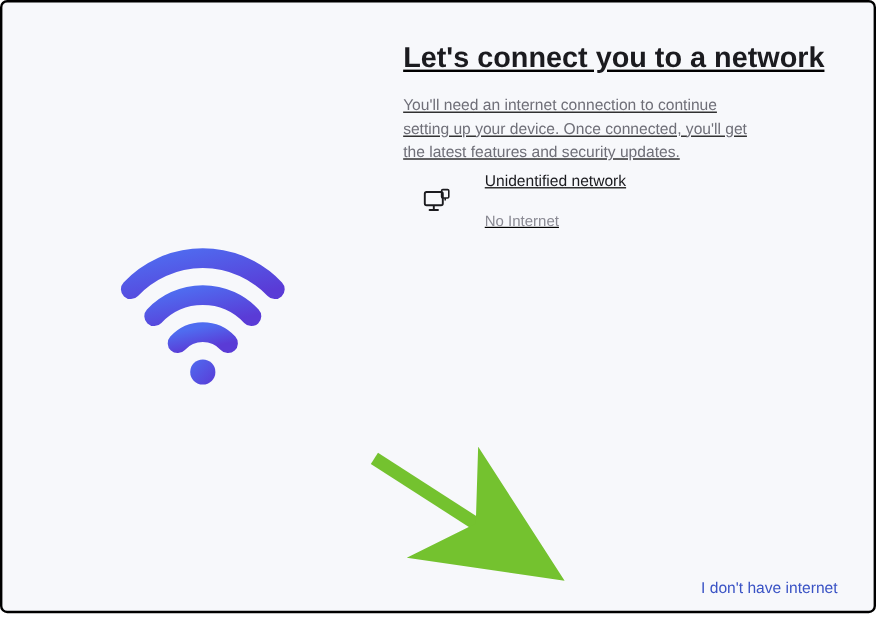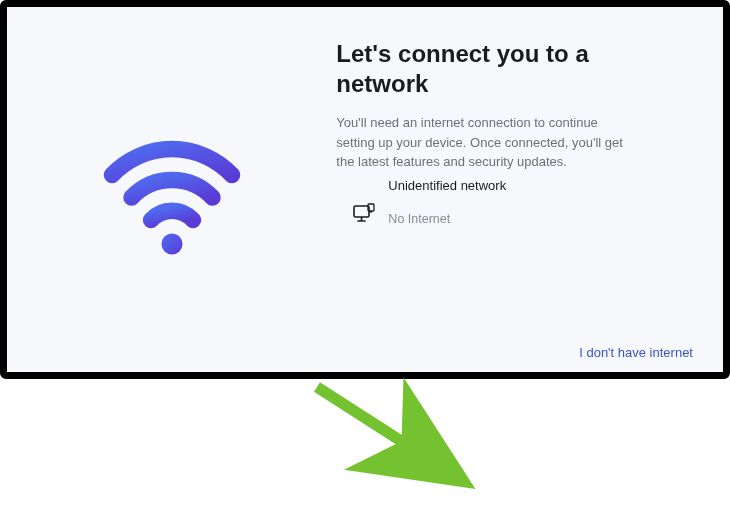--- a/index.html
+++ b/index.html
@@ -1,23 +1,24 @@
 <!DOCTYPE html>
 <html><head>
   <meta charset="utf-8">
   <style>
     * { margin: 0; padding: 0; box-sizing: border-box; }
     html, body { width: 730px; height: 527px; font-family: "Segoe UI", -apple-system, sans-serif; overflow: hidden; }
     .window {
-      width: 730px; height: 379px;
+      width: 730px; height: 511px;
       background: #f7f8fb;
-      border: 7px solid #000000;
+      border: 2px solid #000000;
       border-radius: 6px;
       position: relative;
       display: flex;
+      text-decoration: underline;
     }
     .left-pane {
       width: 46%;
       height: 100%;
       display: flex;
       align-items: center;
       justify-content: center;
     }
     .wifi-art { width: 150px; height: 150px; }
     .right-pane {
@@ -33,22 +34,22 @@
     }
     .subtitle {
       font-size: 13px;
       color: #6f6f78;
       line-height: 1.5;
       margin-bottom: 6px;
       max-width: 290px;
     }
     .net-item {
       display: flex;
-      align-items: flex-end;
-      gap: 12px;
+      align-items: center;
+      gap: 28px;
       padding-left: 16px;
     }
     .net-icon { width: 24px; height: 24px; flex-shrink: 0; margin-top: 2px; }
     .net-text { display: flex; flex-direction: column; }
     .net-name { font-size: 13px; color: #1b1b1f; }
     .net-status { font-size: 12.5px; color: #8a8a93; margin-top: 19px; }
     .footer {
       position: absolute;
       right: 30px;
       bottom: 12px;

